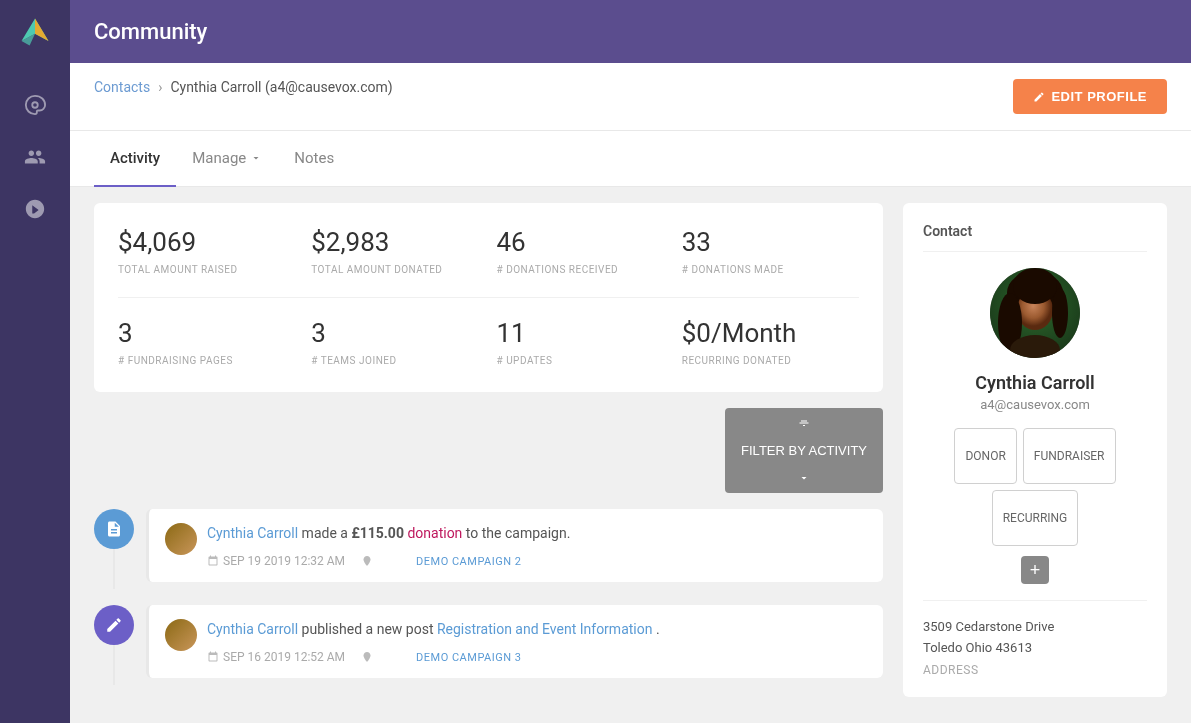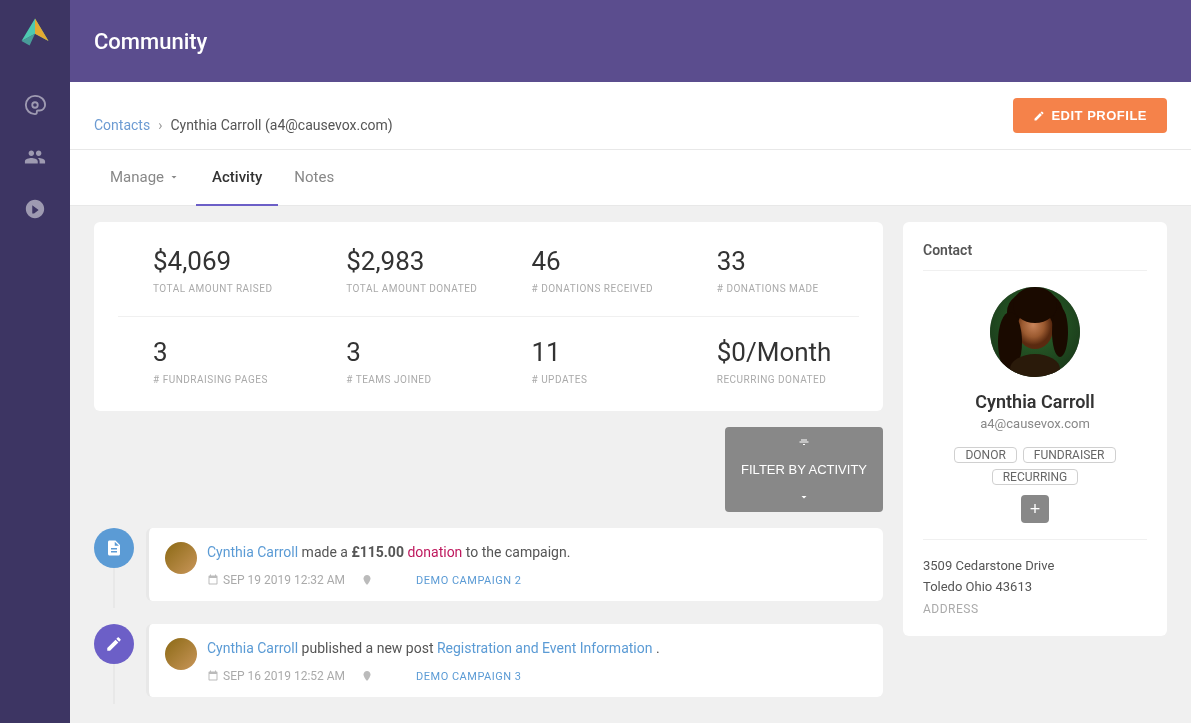--- a/index.html
+++ b/index.html
@@ -51,21 +51,21 @@
     .main {
       flex: 1;
       display: flex;
       flex-direction: column;
       overflow: hidden;
     }
 
     
     .top-header {
       background: #5b4d8e;
-      height: 82px;
+      height: 63px;
       display: flex;
       align-items: center;
       padding: 0 24px;
       flex-shrink: 0;
     }
     .top-header-title {
       color: white;
       font-size: 22px;
       font-weight: 500;
     }
@@ -75,21 +75,21 @@
       flex: 1;
       overflow-y: auto;
       background: #f0f0f0;
     }
 
     
     .breadcrumb-bar {
       background: white;
       padding: 16px 24px;
       display: flex;
-      align-items: flex-end;
+      align-items: flex-start;
       justify-content: space-between;
       border-bottom: 1px solid #e8e8e8;
     }
     .breadcrumb {
       display: flex;
       align-items: center;
       gap: 8px;
       font-size: 14px;
     }
     .breadcrumb-link {
@@ -164,21 +164,21 @@
     .stats-grid {
       display: grid;
       grid-template-columns: repeat(4, 1fr);
       gap: 0;
     }
     .stats-grid.second-row {
       border-top: 1px solid #f0f0f0;
       margin-top: 20px;
       padding-top: 20px;
     }
-    .stat-item { padding: 0 8px; margin-left: 35px; }
+    .stat-item { padding: 0 8px; }
     .stat-item:first-child { padding-left: 0; }
     .stat-value {
       font-size: 26px;
       font-weight: 400;
       color: #333;
       margin-bottom: 6px;
     }
     .stat-label {
       font-size: 10px;
       color: #aaa;
@@ -329,21 +329,21 @@
     .contact-tags {
       display: flex;
       flex-wrap: wrap;
       gap: 6px;
       justify-content: center;
       margin-bottom: 10px;
     }
     .tag {
       border: 1px solid #d0d0d0;
       border-radius: 4px;
-      padding: 0 10px;
+      padding: 20px 10px;
       font-size: 12px;
       color: #666;
       cursor: pointer;
     }
     .add-tag-btn {
       width: 28px;
       height: 28px;
       background: #888;
       color: white;
       border: none;
@@ -425,28 +425,28 @@
       <button class="edit-profile-btn">
         <svg width="12" height="12" viewBox="0 0 24 24" fill="white">
           <path d="M3 17.25V21h3.75L17.81 9.94l-3.75-3.75L3 17.25zm17.71-10.21c.39-.39.39-1.02 0-1.41l-2.34-2.34c-.39-.39-1.02-.39-1.41 0l-1.83 1.83 3.75 3.75 1.83-1.83z"></path>
         </svg>
         <span>EDIT PROFILE</span>
       </button>
     </div>
 
     <div class="tabs-wrapper">
       <div class="tabs">
+        <div class="tab active">
+          <span>Activity</span>
+        </div>
         <div class="tab">
           <span>Manage</span>
           <svg width="12" height="12" viewBox="0 0 24 24" fill="#888">
               <path d="M7 10l5 5 5-5z"></path>
             </svg>
-        </div>
-        <div class="tab active">
-          <span>Activity</span>
         </div>
         <div class="tab">
           <span>Notes</span>
         </div>
       </div>
     </div>
 
     <div class="profile-content">
 
       <div class="left-column">

